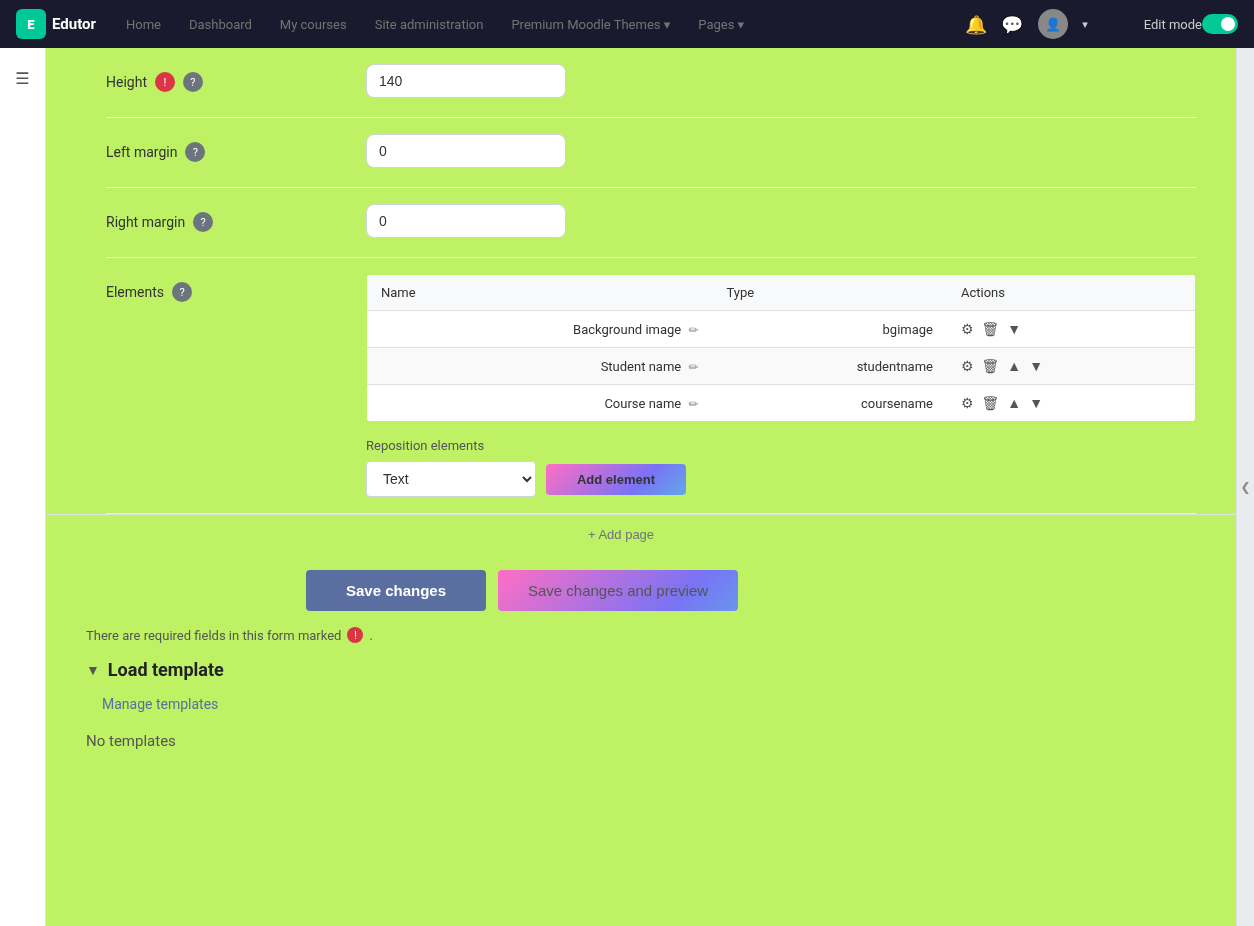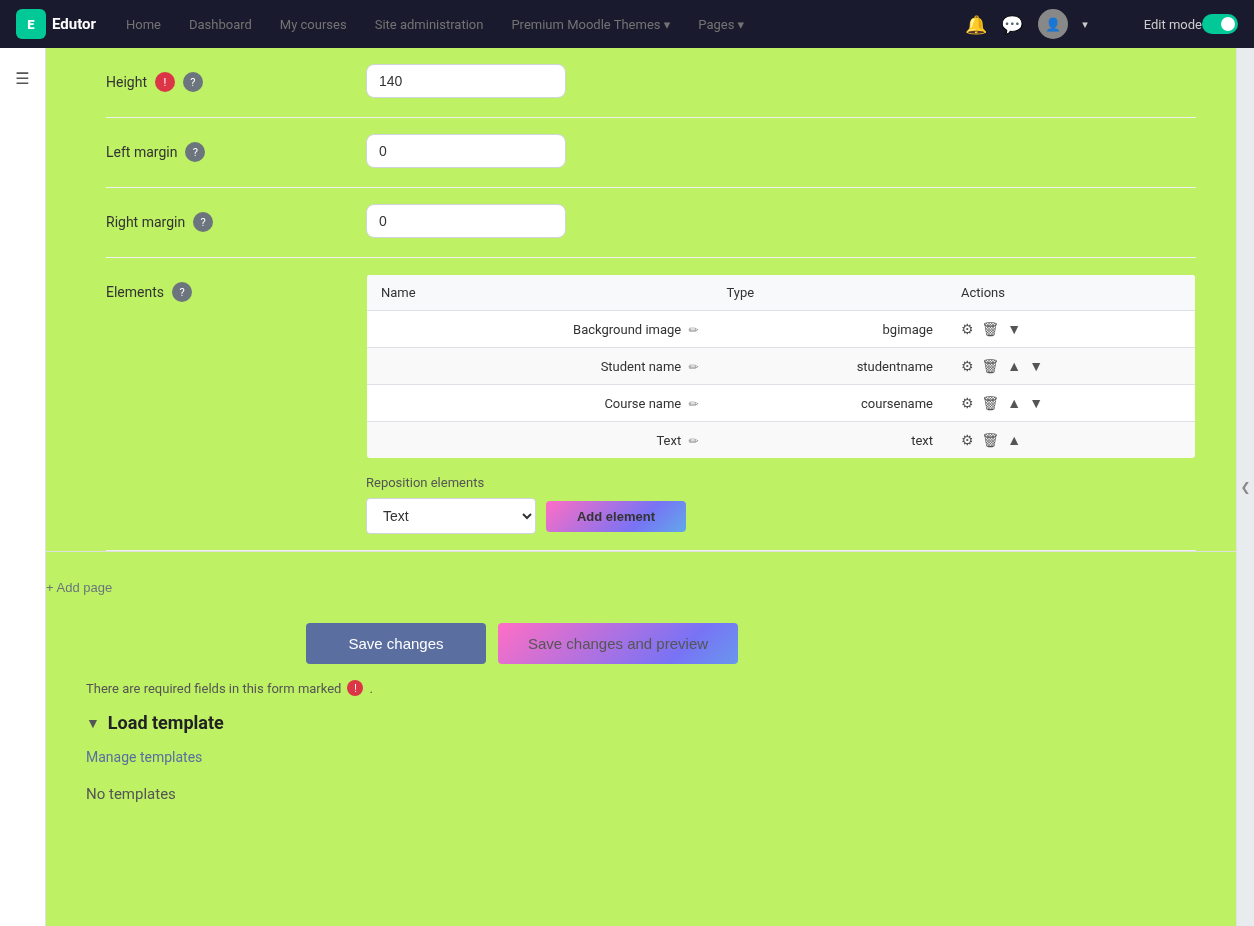--- a/index.html
+++ b/index.html
@@ -138,34 +138,34 @@
       background: linear-gradient(135deg, #ff6ec4, #7873f5, #4adede, #ff6ec4);
       background-size: 200% 200%;
       color: #333; min-width: 140px;
     }
 
     
     .section-divider { border: none; border-top: 1px solid #e0e0e0; margin: 0; }
 
     
     .add-page-row {
-      display: flex; justify-content: flex-start; padding: 28px 40px 12px 0;
+      display: flex; justify-content: center; padding: 12px 40px 12px 0;
     }
     .btn-add-page {
       background: none; border: none; color: #6c757d; font-size: 13px; cursor: pointer;
       display: flex; align-items: center; gap: 4px;
     }
 
     
     .save-row {
       display: flex; align-items: center; gap: 12px; padding: 16px 0 8px 260px;
     }
     .btn-save {
       padding: 12px 28px; background: #5a6ea0; color: #fff;
-      border: none; border-radius: 4px; font-size: 15px; font-weight: 400; cursor: pointer;
+      border: none; border-radius: 4px; font-size: 15px; font-weight: 700; cursor: pointer;
       min-width: 180px;
     }
     .btn-save-preview {
       padding: 12px 24px; border: none; border-radius: 4px;
       font-size: 15px; font-weight: 500; cursor: pointer;
       background: linear-gradient(135deg, #ff6ec4, #7873f5, #4adede, #ffb347, #ff6ec4);
       background-size: 300% 300%;
       color: #555; min-width: 240px;
     }
 
@@ -183,21 +183,21 @@
     
     .load-template-section {
       padding: 0 40px 40px 40px;
     }
     .load-template-header {
       display: flex; align-items: center; gap: 8px; cursor: pointer; margin-bottom: 16px;
     }
     .collapse-icon { font-size: 14px; color: #555; }
     .load-template-title { font-size: 18px; font-weight: 700; color: #222; }
     .manage-templates-link {
-      color: #5a6ea0; font-size: 14px; cursor: pointer; margin-bottom: 12px;
+      color: #5a6ea0; font-size: 14px; cursor: pointer; margin-bottom: 12px; margin-left: 16px;
     }
     .no-templates { font-size: 15px; color: #555; padding: 8px 0; }
 
     
     .sidebar-right {
       width: 18px; background: #e9ecef; display: flex; align-items: center; justify-content: center;
       cursor: pointer; border-left: 1px solid #dee2e6;
     }
     .sidebar-right-arrow { font-size: 12px; color: #888; }
   </style>
@@ -321,35 +321,20 @@
       <td>coursename</td>
       <td>
         <div class="action-icons">
           <span class="action-icon">⚙</span>
           <span class="action-icon">🗑</span>
           <span class="action-icon">▲</span>
           <span class="action-icon">▼</span>
         </div>
       </td>
     </tr>
-                <tr>
-      <td>
-        <span>Text</span>
-        <span class="edit-icon">✏</span>
-      </td>
-      <td>text</td>
-      <td>
-        <div class="action-icons">
-          <span class="action-icon">⚙</span>
-          <span class="action-icon">🗑</span>
-          <span class="action-icon">▲</span>
-
-        </div>
-      </td>
-    </tr>
               </tbody>
           </table>
 
           <div class="reposition-label">Reposition elements</div>
 
           <div class="reposition-row">
             <select class="element-select">
             <option value="Text">Text</option><option value="Background image">Background image</option><option value="Student name">Student name</option><option value="Course name">Course name</option></select>
             <button class="btn-add-element">Add element</button>
           </div>

